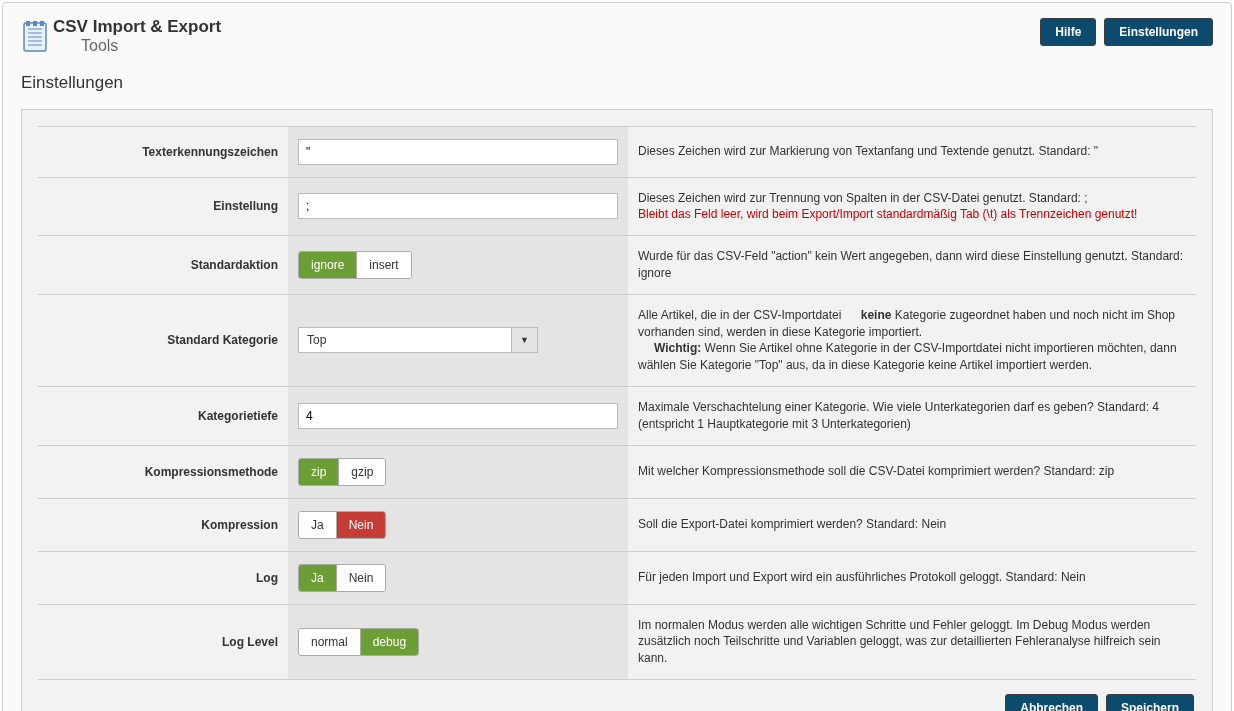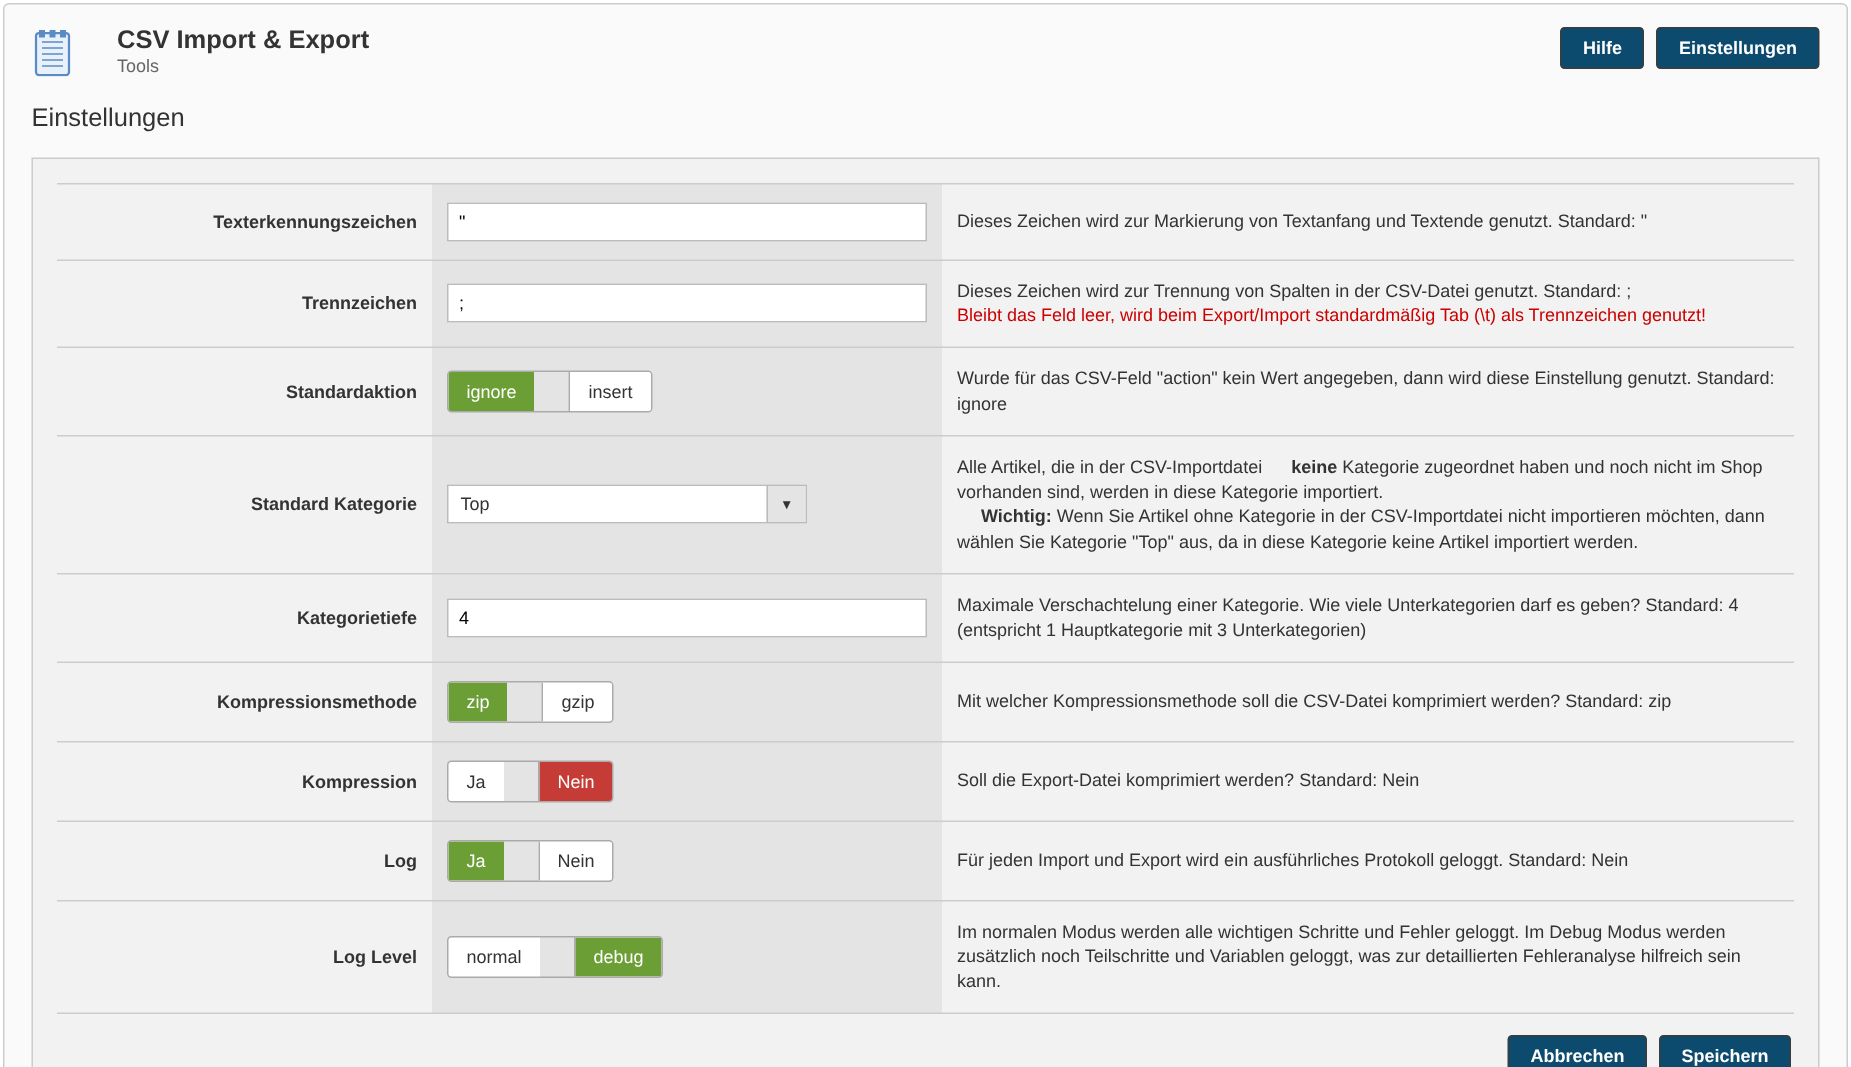--- a/index.html
+++ b/index.html
@@ -19,38 +19,39 @@
     position: relative;
   }
   .header {
     display: flex;
     justify-content: space-between;
     align-items: flex-start;
     margin-bottom: 18px;
   }
   .header-left {
     display: flex;
-    align-items: flex-end;
-    gap: 25px;
+    align-items: center;
+    gap: 0;
   }
   .app-icon {
     width: 32px;
     height: 32px;
     display: inline-block;
   }
   .header-title {
     font-family: "Trebuchet MS", Verdana, sans-serif;
     font-size: 17px;
     font-weight: bold;
     color: #333;
     line-height: 1.1;
   }
   .header-sub {
-    font-size: 12px;
+    font-size: 16px;
     color: #666;
+    margin-left: 28px;
   }
   .header-buttons {
     display: flex;
     gap: 8px;
   }
   .btn-dark {
     background: #0c4a6e;
     color: #fff;
     border: 1px solid #3c3c3c;
     border-radius: 3px;
@@ -140,21 +141,21 @@
   }
   .toggle-opt {
     padding: 6px 12px;
     font-size: 12px;
     background: #fff;
     color: #333;
     cursor: pointer;
     border: none;
     font-family: Verdana, Arial, sans-serif;
   }
-  .toggle-opt + .toggle-opt { border-left: 1px solid #aaa; margin-left: 23px; }
+  .toggle-opt + .toggle-opt { border-left: 1px solid #aaa; }
   .toggle-opt.active-green {
     background: #6c9e36;
     color: #fff;
     text-align: center;
   }
   .toggle-opt.active-red {
     background: #c43c35;
     color: #fff;
   }
 
@@ -203,21 +204,21 @@
       <tbody>
           <tr>
         <td class="col-label">Texterkennungszeichen</td>
         <td class="col-control">
           <input class="text-input" type="text" value="&quot;" style="">
         </td>
         <td class="col-desc">Dieses Zeichen wird zur Markierung von Textanfang und Textende genutzt. Standard: "</td>
       </tr>
 
       <tr>
-        <td class="col-label">Trennzeichen</td>
+        <td class="col-label">Einstellung</td>
         <td class="col-control">
           <input class="text-input" type="text" value=";" style="">
         </td>
         <td class="col-desc">
           <span>Dieses Zeichen wird zur Trennung von Spalten in der CSV-Datei genutzt. Standard: ;</span><br>
           <span class="desc-warn">Bleibt das Feld leer, wird beim Export/Import standardmäßig Tab (\t) als Trennzeichen genutzt!</span>
         </td>
       </tr>
 
       <tr>

